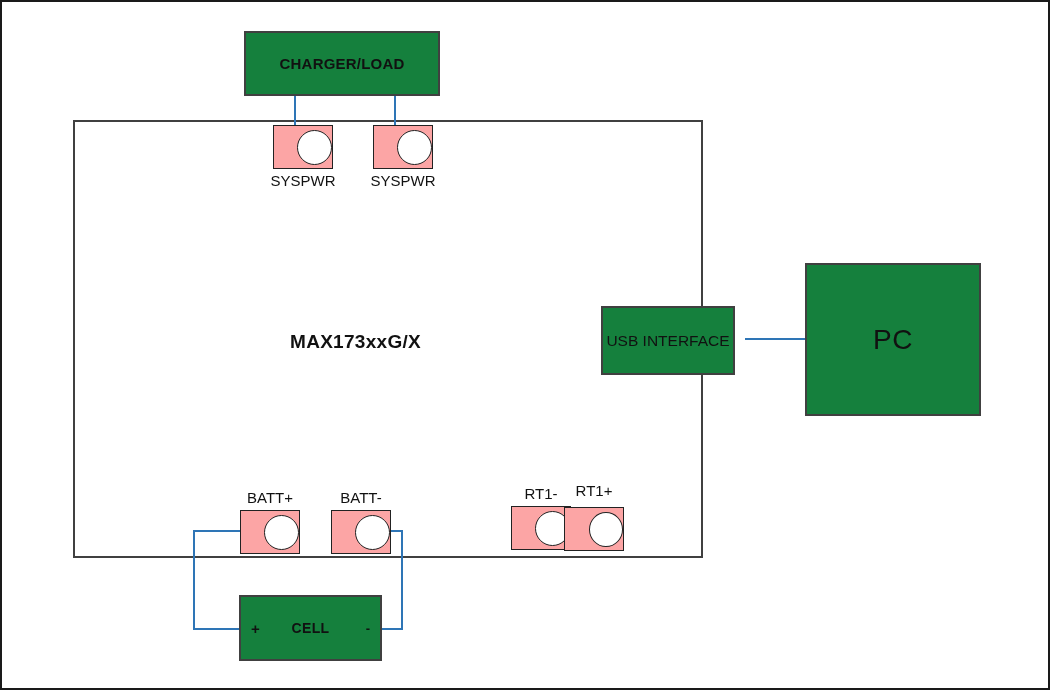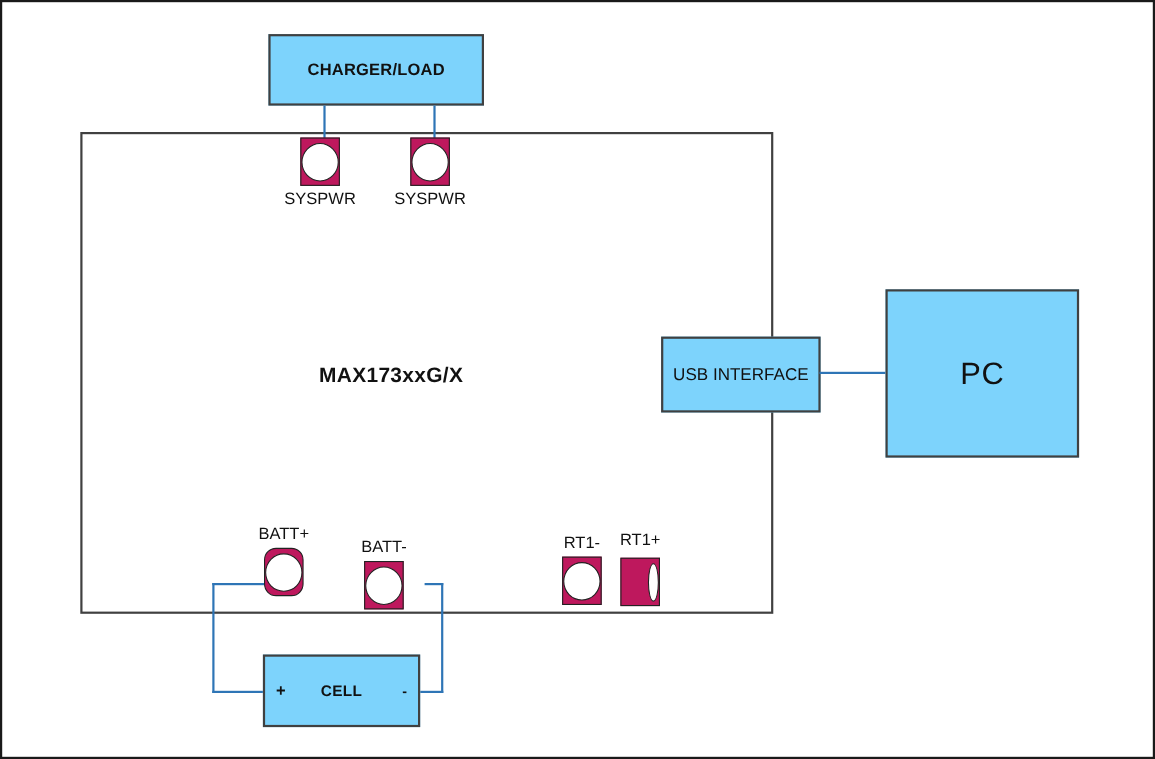--- a/index.html
+++ b/index.html
@@ -11,40 +11,40 @@
     position: relative;
     width: 1050px;
     height: 690px;
     background: #ffffff;
     border: 2px solid #1a1a1a;
     overflow: hidden;
   }
   .box {
     position: absolute;
     border: 2px solid #404040;
-    background: #7dd3fc;
+    background: #15803d;
     display: flex;
     align-items: center;
     justify-content: center;
   }
   .charger-box { left: 242px; top: 29px; width: 196px; height: 65px; }
   .charger-box span { font-weight: bold; font-size: 15px; color: #111; letter-spacing: .2px; }
 
   .board-box { left: 71px; top: 118px; width: 630px; height: 438px; background: transparent; }
 
   .board-label {
     position: absolute;
     left: 288px; top: 329px;
     font-weight: bold;
     font-size: 19px;
     color: #111;
     letter-spacing: .3px;
   }
 
-  .usb-box { left: 599px; top: 304px; width: 145px; height: 69px; }
+  .usb-box { left: 599px; top: 304px; width: 134px; height: 69px; }
   .usb-box span { font-size: 15.5px; color: #111; }
 
   .pc-box { left: 803px; top: 261px; width: 176px; height: 153px; }
   .pc-box span { font-weight: normal; font-size: 28px; color: #111; letter-spacing: .5px; }
 
   .cell-box {
     left: 237px; top: 593px; width: 143px; height: 66px;
     justify-content: space-between;
     padding: 0 10px;
   }
@@ -55,26 +55,26 @@
     left: 50%; top: 50%;
     transform: translate(-50%, -50%);
     font-weight: bold;
     font-size: 14px;
     color: #111;
     letter-spacing: .3px;
   }
 
   .terminal {
     position: absolute;
-    width: 36px; height: 44px;
+    width: 60px; height: 44px;
     border: 1.5px solid #222222;
-    background: #be185d;
+    background: #fca5a5;
     display: flex;
     align-items: center;
-    justify-content: flex-start;
+    justify-content: flex-end;
   }
   .pad-circle {
     width: 35px; height: 35px;
     border: 1.4px solid #222222;
     border-radius: 50%;
     background: #ffffff;
   }
   .t-label {
     position: absolute;
     left: 50%;
@@ -127,21 +127,21 @@
   </div>
 
   <div class="wire" style="left:191px; top:528px; width:47px; height:2px;"></div>
   <div class="wire" style="left:191px; top:528px; width:2px; height:100px;"></div>
   <div class="wire" style="left:191px; top:626px; width:46px; height:2px;"></div>
 
   <div class="wire" style="left:384px; top:528px; width:17px; height:2px;"></div>
   <div class="wire" style="left:399px; top:528px; width:2px; height:100px;"></div>
   <div class="wire" style="left:380px; top:626px; width:21px; height:2px;"></div>
 
-  <div class="terminal" style="left:238px; top:496px;border-radius:11px;">
+  <div class="terminal" style="left:238px; top:508px;">
     <div class="pad-circle"></div>
     <div class="t-label above">BATT+</div>
   </div>
   <div class="terminal" style="left:329px; top:508px;">
     <div class="pad-circle"></div>
     <div class="t-label above">BATT-</div>
   </div>
   <div class="terminal" style="left:465px; top:504px;margin-left:44px;">
     <div class="pad-circle"></div>
     <div class="t-label above">RT1-</div>

